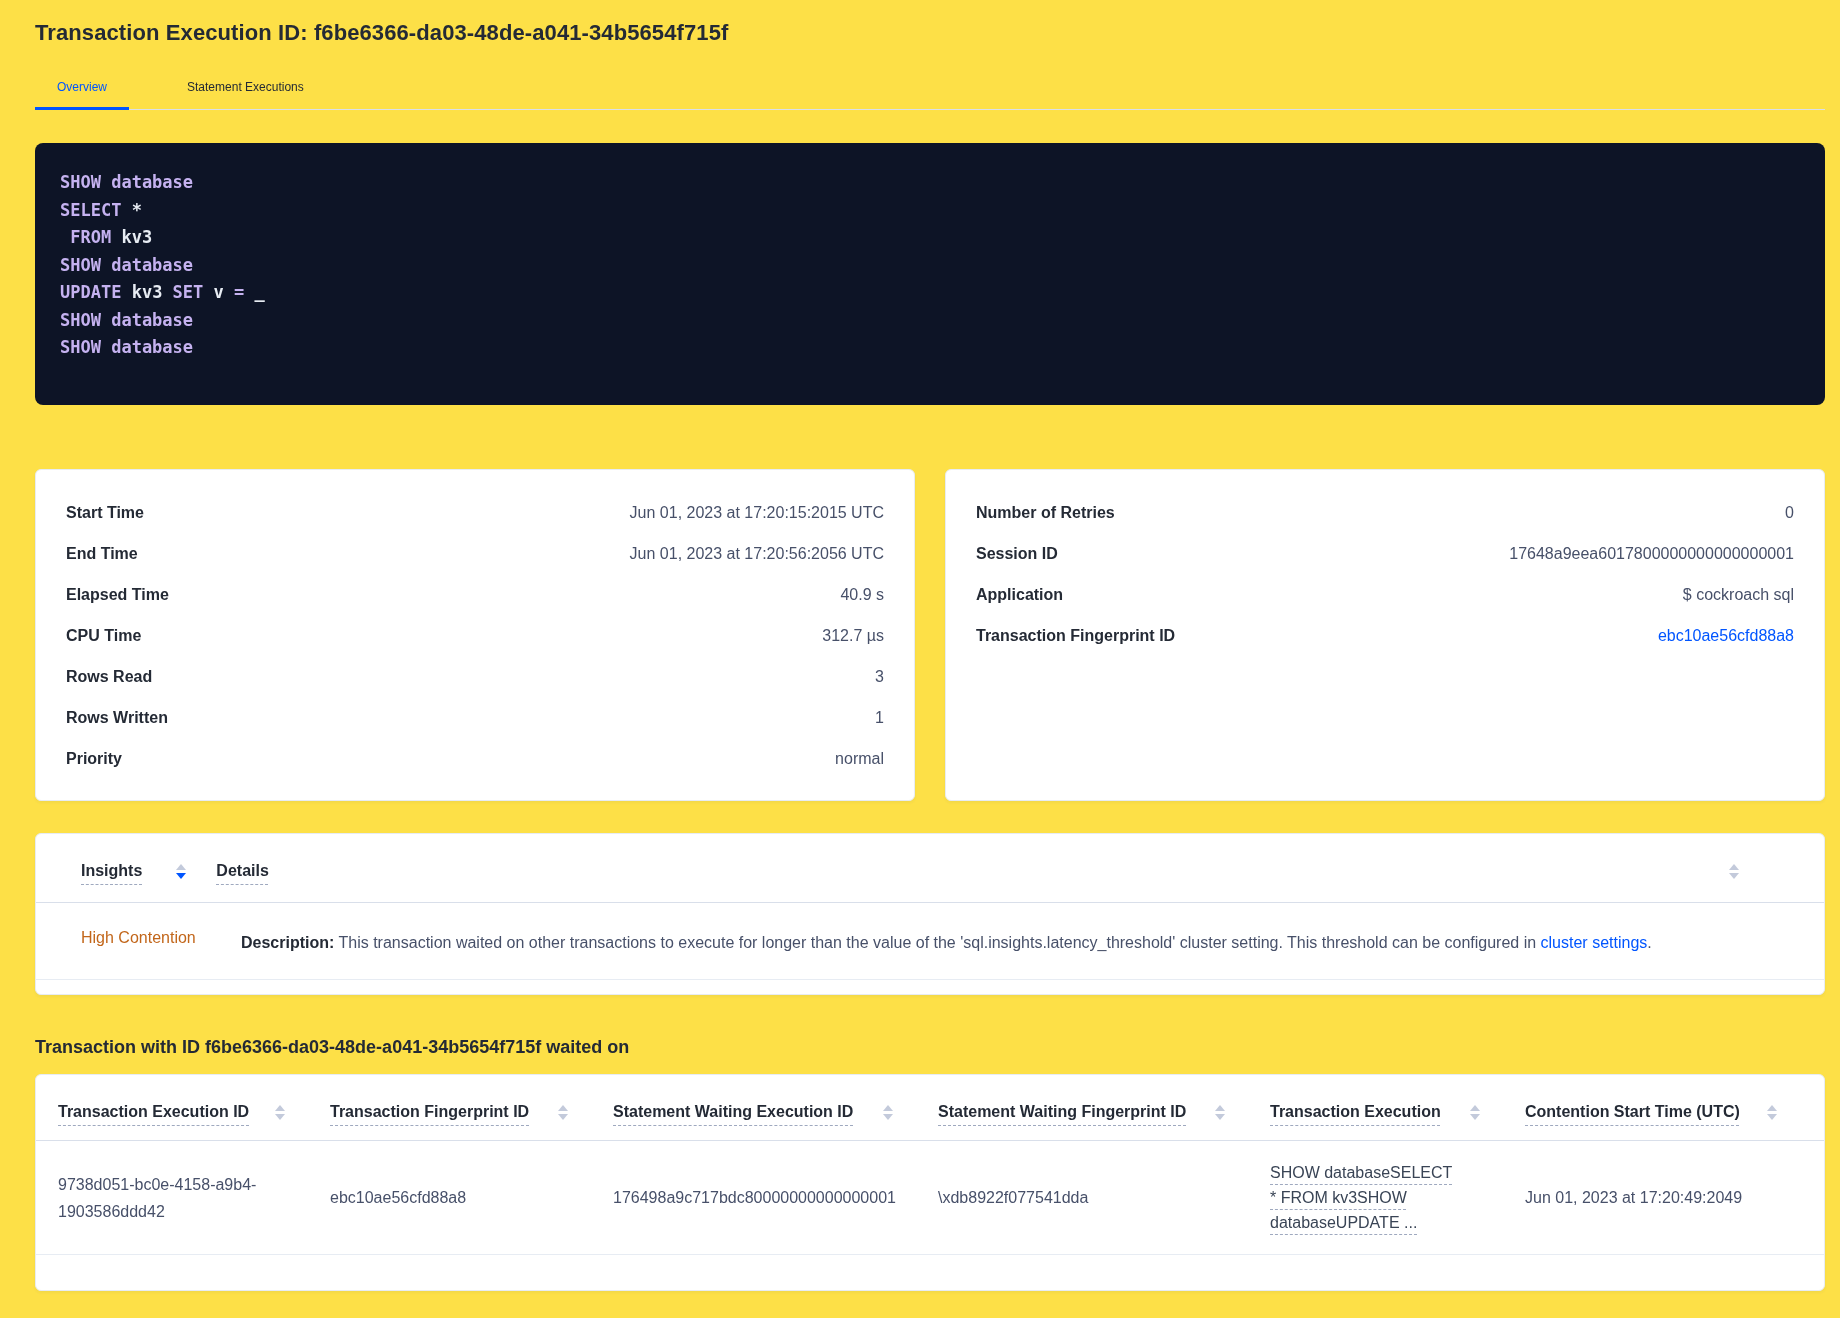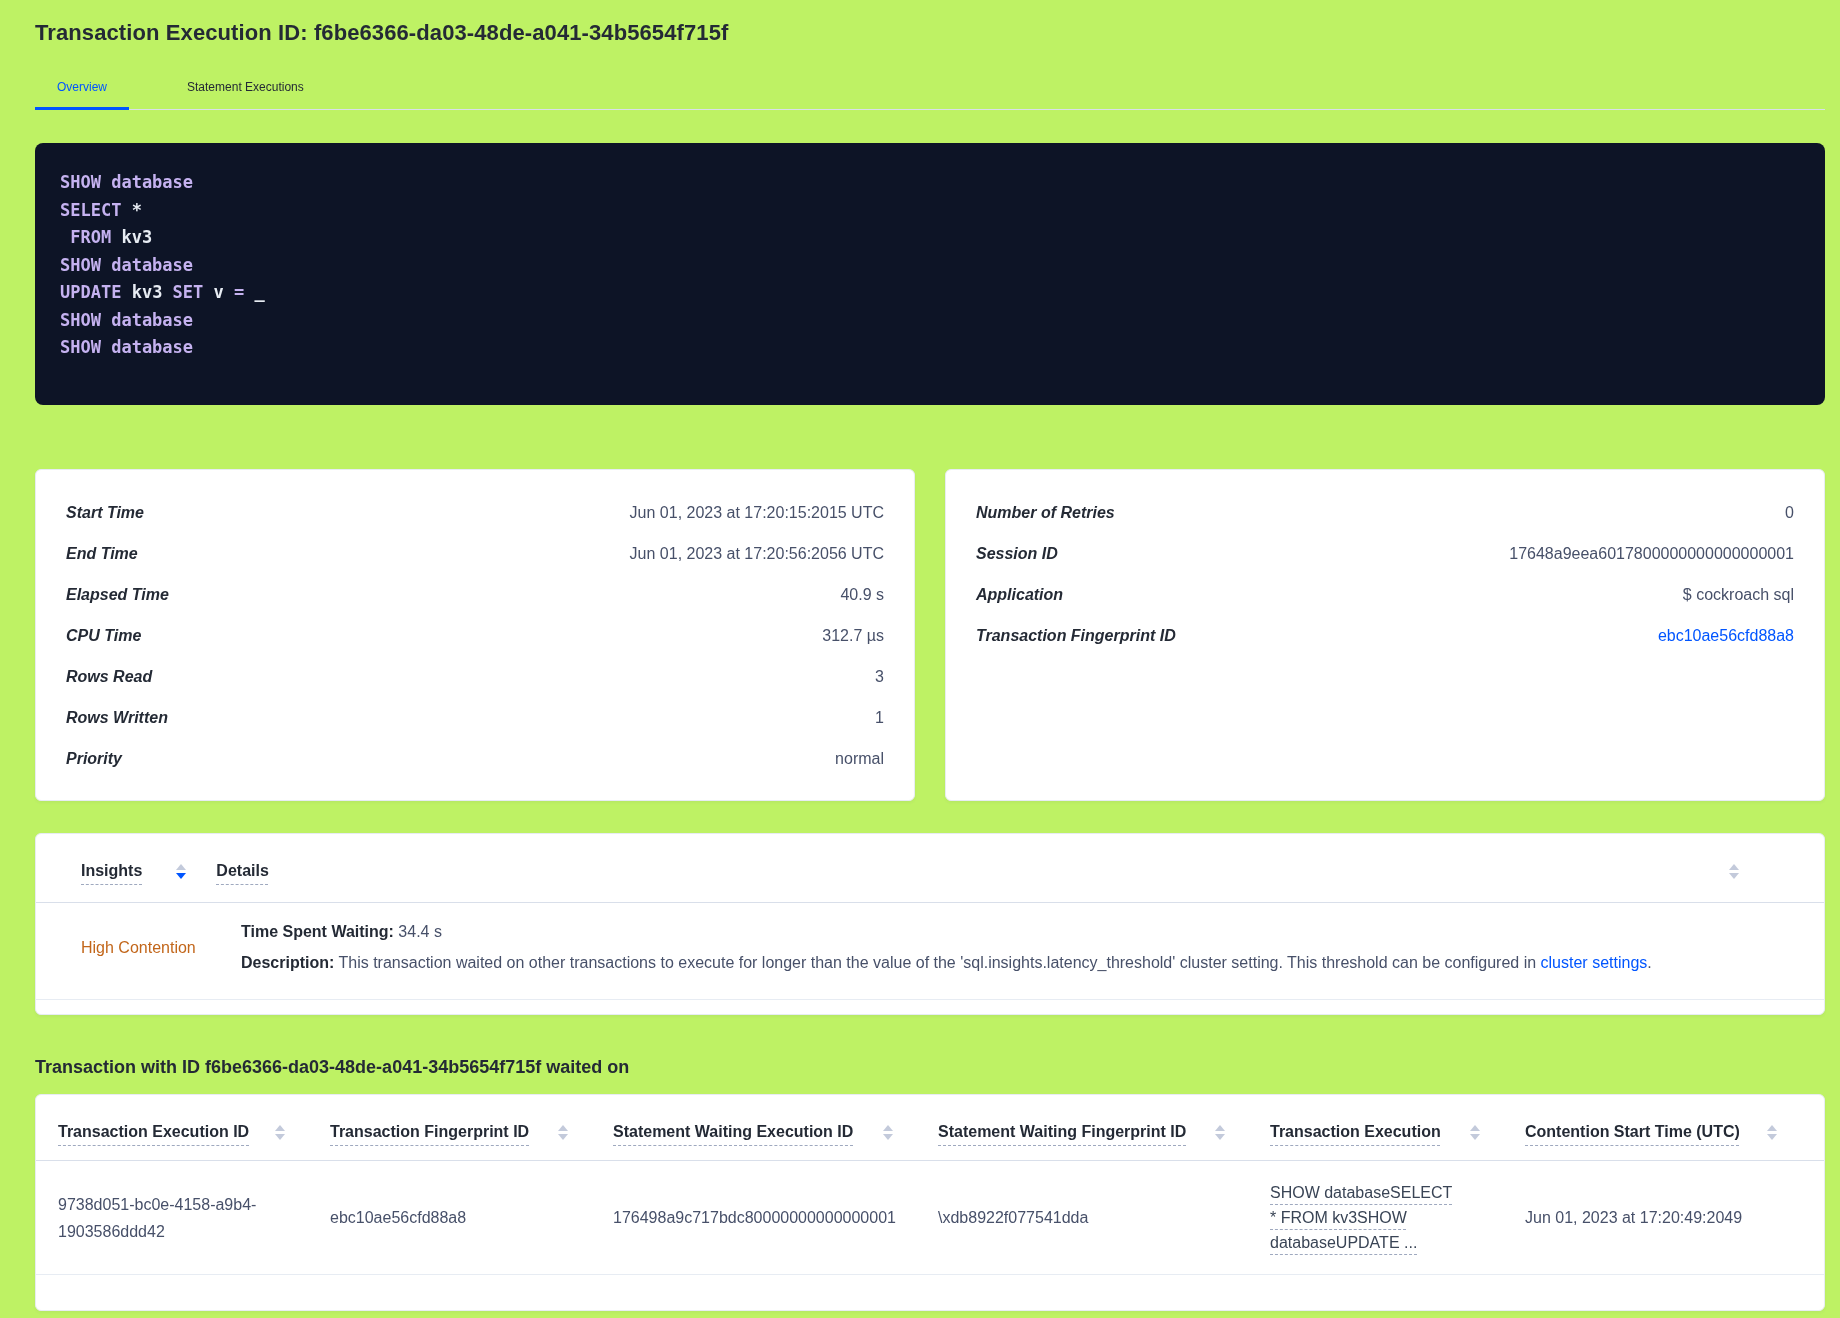--- a/index.html
+++ b/index.html
@@ -1,18 +1,18 @@
 <!DOCTYPE html>
 <html><head>
 <meta charset="utf-8">
 <style>
   * { box-sizing: border-box; margin: 0; padding: 0; }
   body { font-family: "Liberation Sans", sans-serif; }
   .page {
-    width: 1840px; height: 1318px; background: #bef264;
+    width: 1840px; height: 1318px; background: #fde047;
     color: #242a35; overflow: hidden; position: relative;
   }
   .content { width: 1790px; margin-left: 35px; }
 
   .page-title { font-size: 22px; font-weight: 700; padding-top: 20px; letter-spacing: .1px; }
 
   
   .tabs { display: flex; gap: 36px; margin-top: 24px; border-bottom: 1px solid #d9dfea; }
   .tab { font-size: 12px; padding: 10px 22px 13px; border-bottom: 3px solid transparent;
          margin-bottom: -1px; color: #242a35; cursor: pointer; }
@@ -30,21 +30,21 @@
 
   
   .cards-row { display: flex; gap: 30px; margin-top: 64px; }
   .card {
     background: #fff; border: 1px solid #e7ecf3; border-radius: 6px;
     box-shadow: 0 2px 3px rgba(60,70,100,.05);
   }
   .kv-card { flex: 1; height: 332px; padding: 22px 30px; }
   .kv-row { display: flex; justify-content: space-between; align-items: center;
             height: 41px; font-size: 16px; }
-  .kv-label { font-weight: 700; color: #242a35; font-style: italic; }
+  .kv-label { font-weight: 700; color: #242a35; }
   .kv-value { color: #475069; }
   .link { color: #0055ff; text-decoration: none; cursor: pointer; }
 
   
   .th-label {
     font-weight: 700; font-size: 16px; color: #242a35;
     text-decoration: underline dashed #9fa9bf 1px; text-underline-offset: 8px;
     cursor: pointer;
   }
   .sort { display: inline-flex; flex-direction: column; align-items: center; cursor: pointer; }
@@ -170,21 +170,20 @@
           </span>
         <span class="th-label details-col">Details</span>
         <span class="sort" style="margin-left:auto;">
             <span class="tri up"></span>
             <span class="tri down"></span>
           </span>
       </div>
       <div class="ins-row">
         <span class="insight-badge">High Contention</span>
         <div class="ins-detail">
-          <div><b>Time Spent Waiting:</b><span> 34.4 s</span></div>
           <div class="line2"><b>Description:</b><span> This transaction waited on other transactions to execute for longer than the value of the 'sql.insights.latency_threshold' cluster setting. This threshold can be configured in </span><a class="link">cluster settings</a><span>.</span></div>
         </div>
       </div>
       <div class="ins-footer"></div>
     </div>
 
     <h2 class="section-heading">Transaction with ID f6be6366-da03-48de-a041-34b5654f715f waited on</h2>
 
     <div class="card waited-card">
       <div class="tbl-header">

